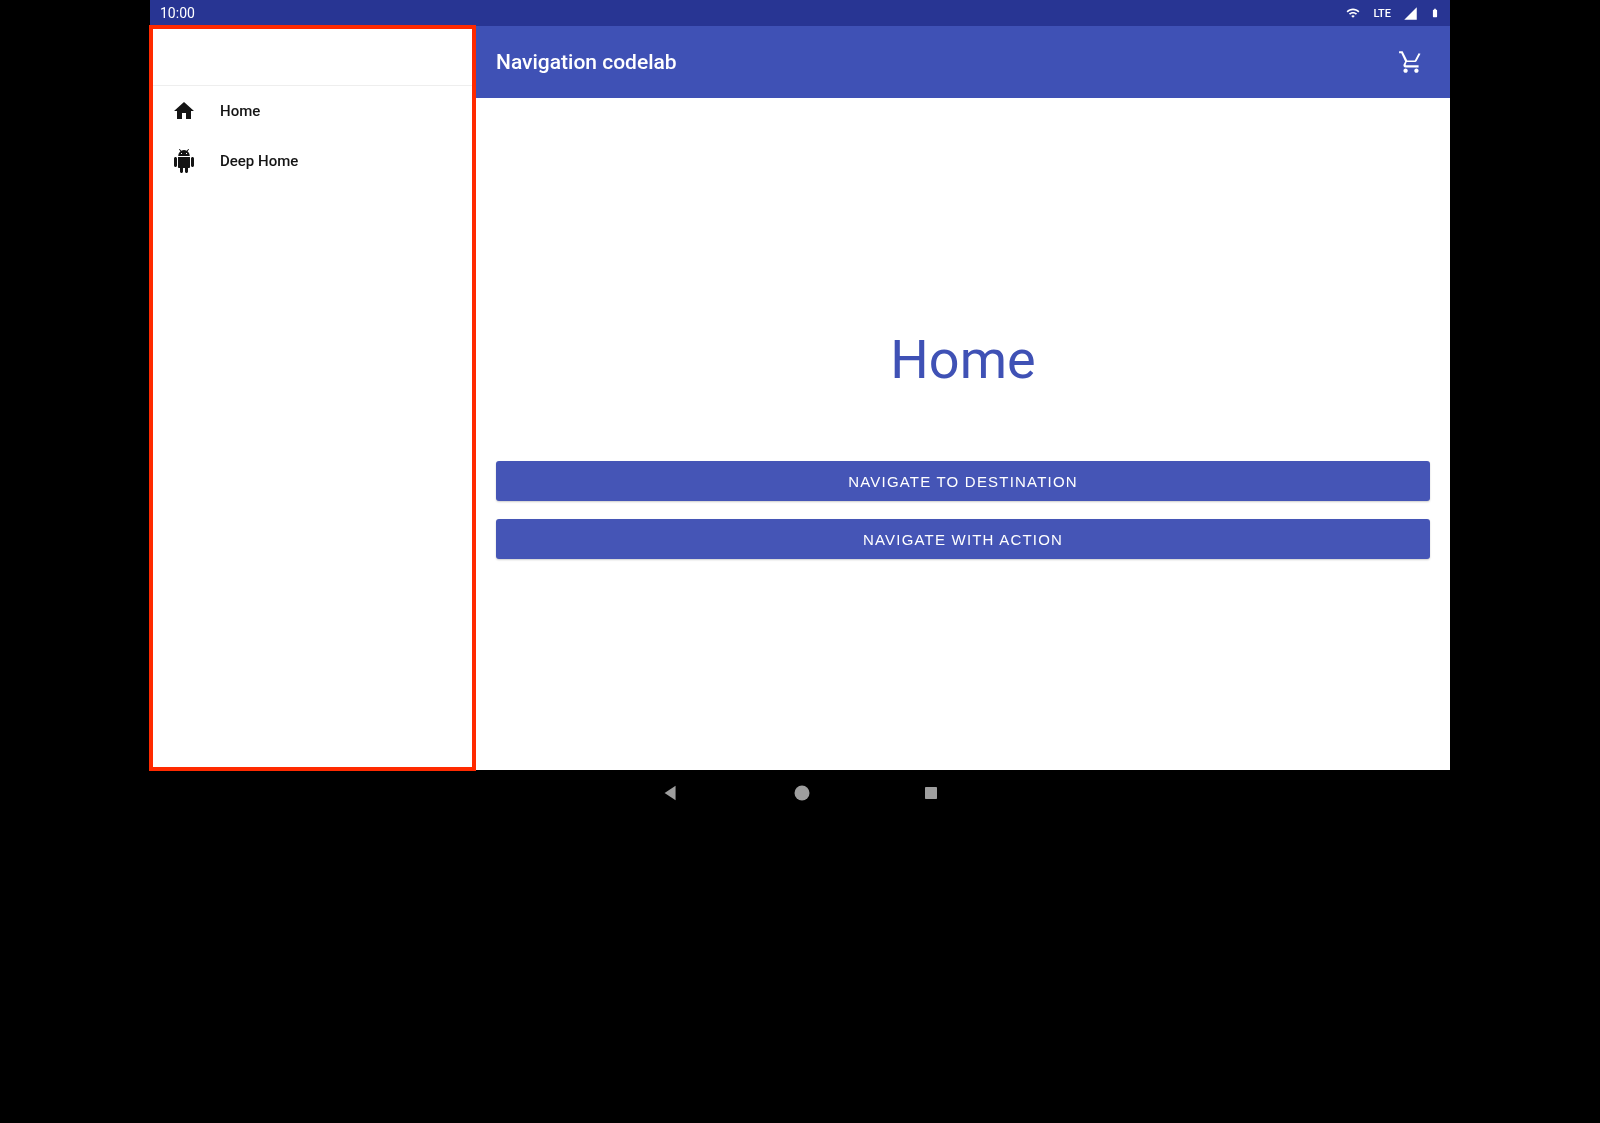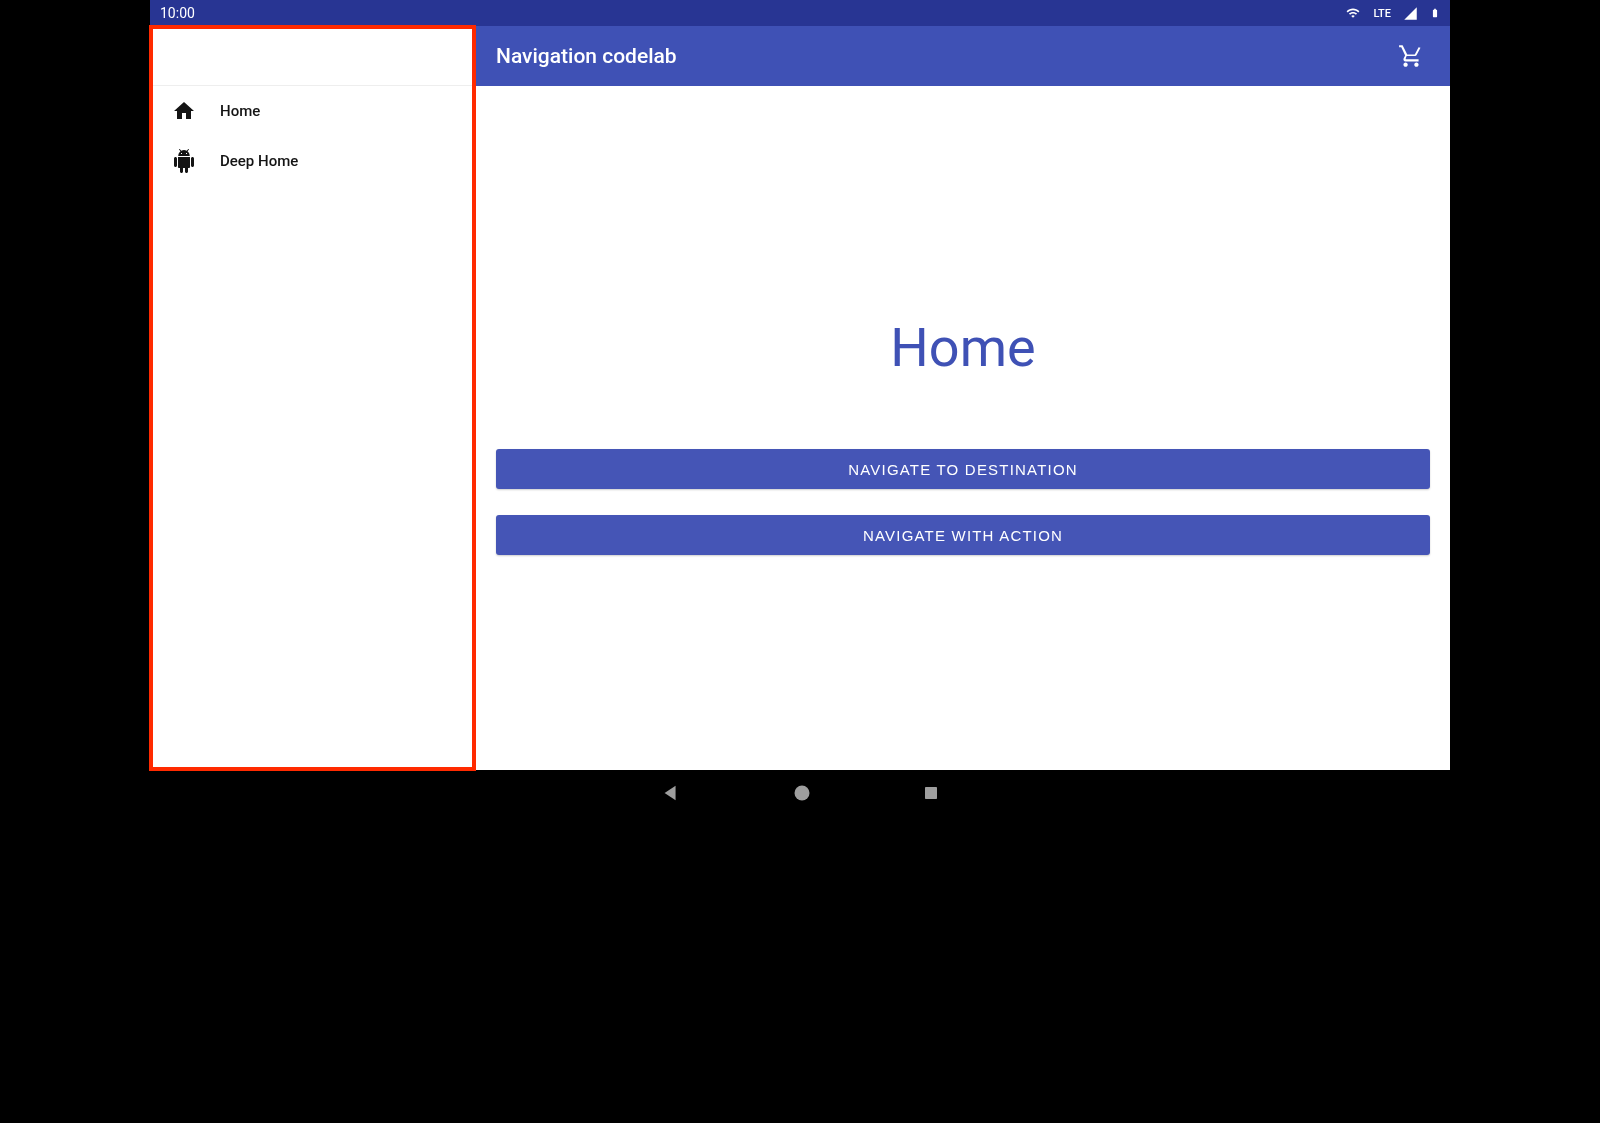--- a/index.html
+++ b/index.html
@@ -11,27 +11,27 @@
   .status-bar .icons { margin-left:auto; display:flex; align-items:center; gap:12px; font-size:13px; }
   .status-bar svg { fill:#fff; }
   .app-body { background:#fff; height:744px; position:relative; display:flex; }
   .sidebar { width:326px; flex:0 0 326px; height:100%; border-right:1px solid #eee; position:relative;}
   .highlight-box { position:absolute; top:-1px; left:-1px; right:-1px; bottom:-1px; border:4px solid #ff2a00; pointer-events:none; }
   .sidebar-header { height:60px; border-bottom:1px solid #eee; }
   .sidebar-item { display:flex; align-items:center; gap:24px; padding:13px 22px; cursor:pointer; }
   .sidebar-item .mi { width:24px; height:24px; fill:#141414; }
   .sidebar-item .lbl { color:#141414; font-size:15px; font-weight:500; }
   .main { flex:1; display:flex; flex-direction:column; }
-  .app-bar { background:#3f51b5; color:#fff; height:60px; display:flex; align-items:center; padding:0 20px; }
+  .app-bar { background:#3f51b5; color:#fff; height:72px; display:flex; align-items:center; padding:0 20px; }
   .app-bar .title { font-size:21px; font-weight:500; }
   .app-bar .spacer { flex:1; }
   .app-bar svg { fill:#fff; }
   .content { flex:1; display:flex; flex-direction:column; align-items:center; padding-top:230px; }
   .content h1 { margin:0 0 70px 0; font-size:54px; font-weight:400; color:#3f51b5; }
-  .wide-buttons { width:calc(100% - 40px); display:flex; flex-direction:column; gap:26px; }
+  .wide-buttons { width:calc(100% - 40px); display:flex; flex-direction:column; gap:18px; }
   .mat-btn { background:#4555b6; color:#fff; border:none; border-radius:3px; height:40px; font-size:15px; font-weight:500; letter-spacing:1.2px; text-transform:uppercase; cursor:pointer; box-shadow:0 1px 2px rgba(0,0,0,.2); }
   .sysnav { background:#000; height:50px; display:flex;justify-content:center;align-items:center;gap:110px; }
   .sysnav svg { fill:#9e9e9e; }
 </style>
 </head>
 <body>
 
 <div class="device-frame">
 
   <div class="status-bar">

